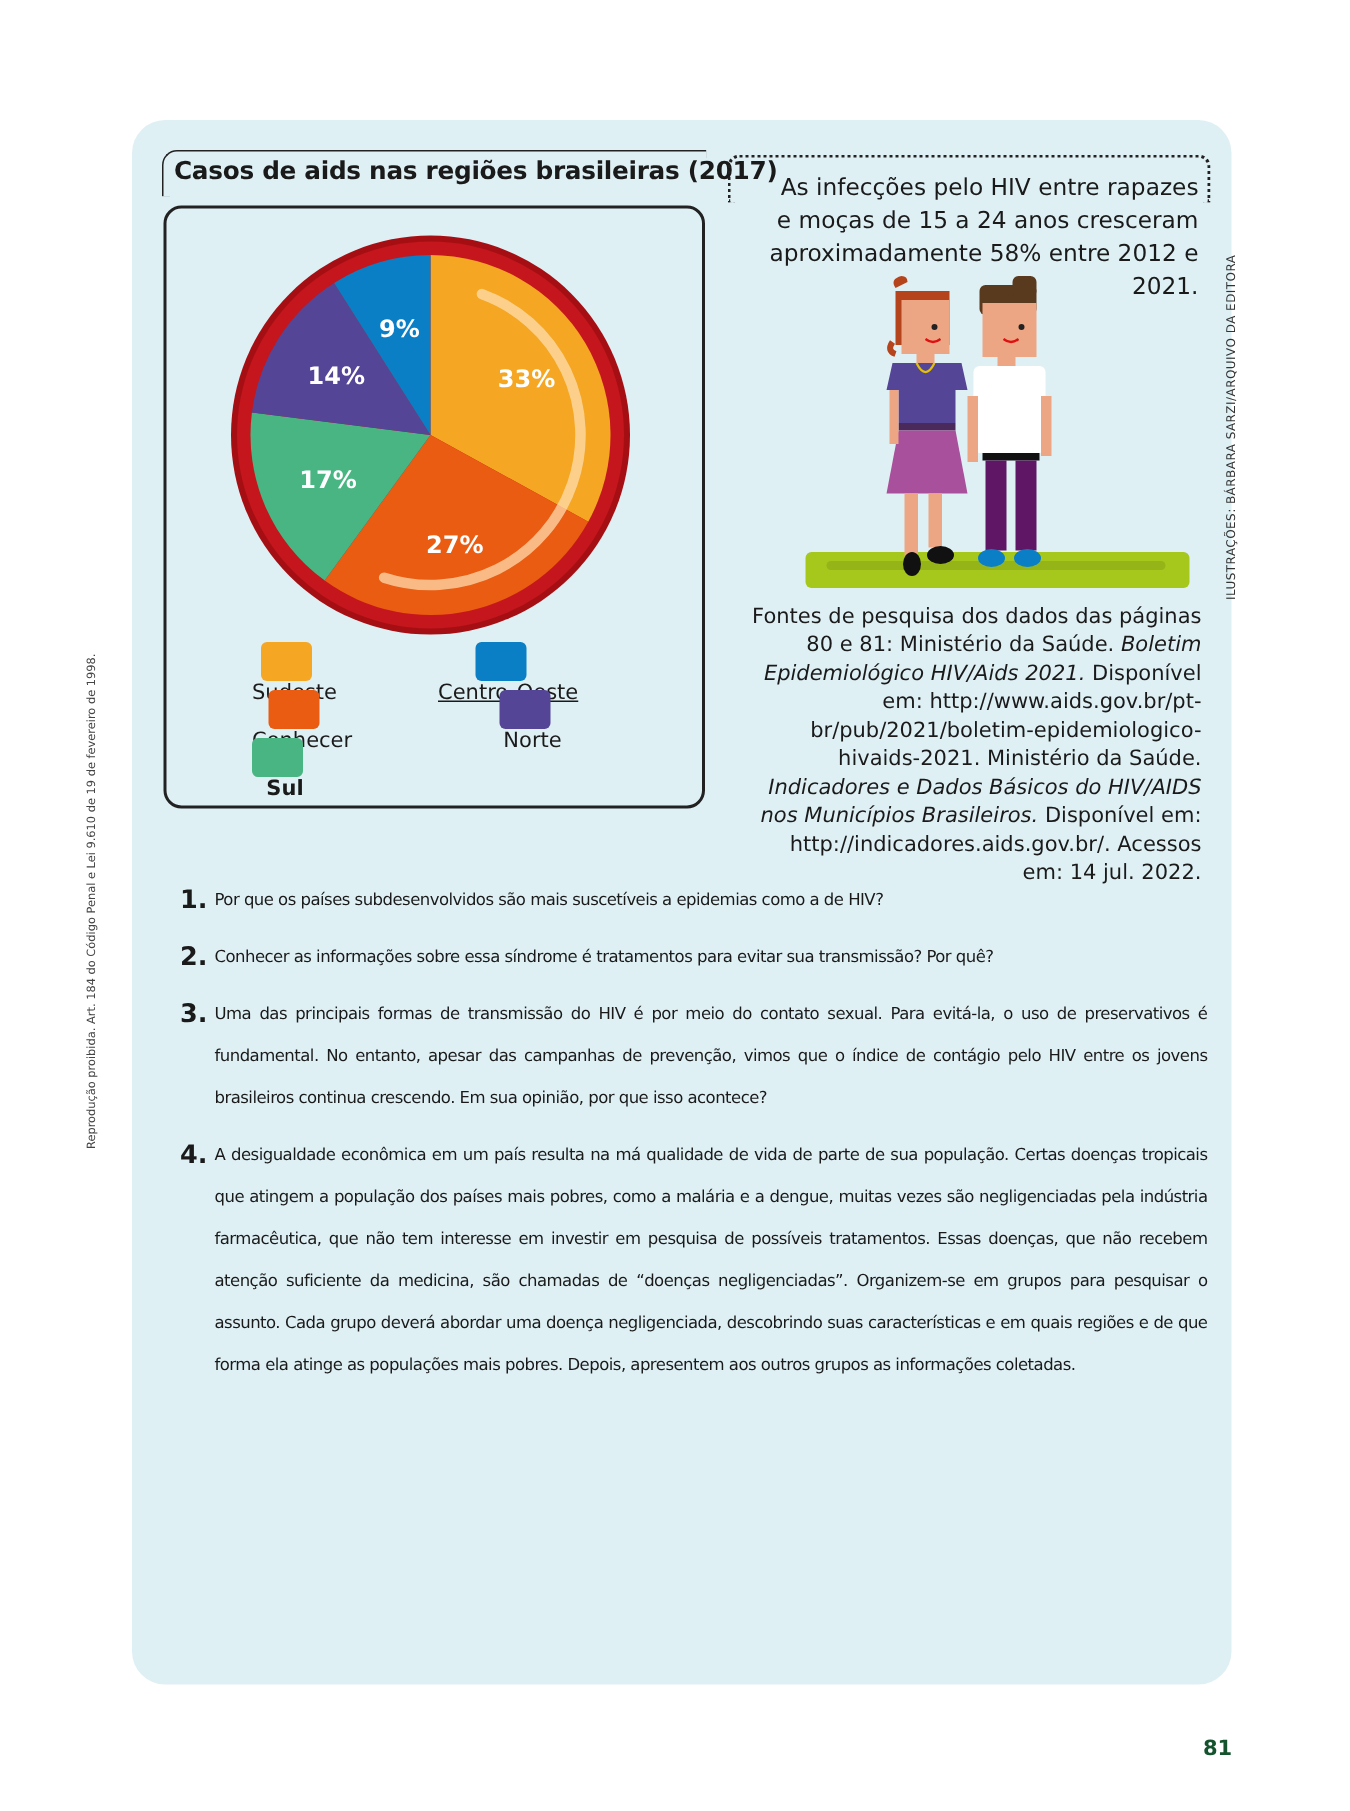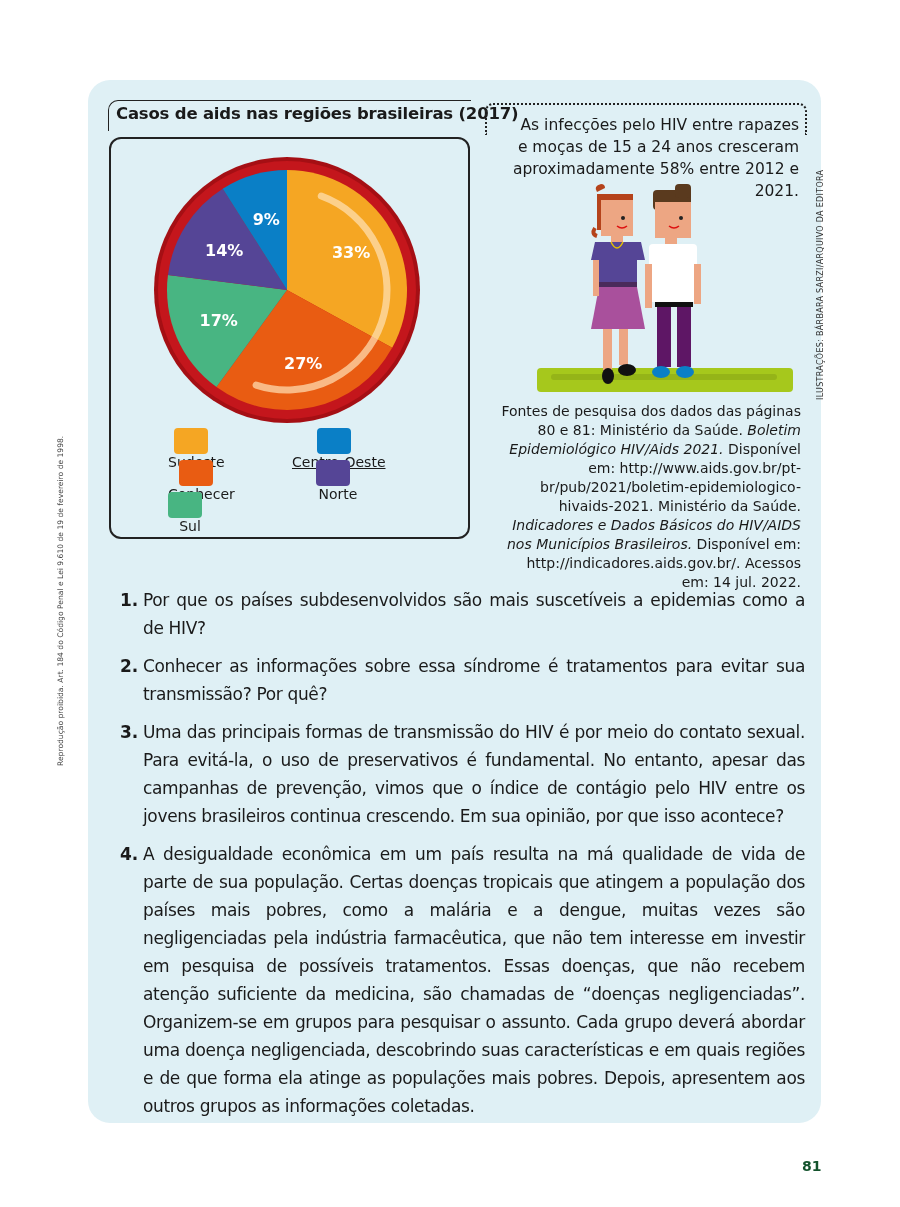--- a/index.html
+++ b/index.html
@@ -17,21 +17,21 @@
   .info-frame { position:absolute; left:485px; top:103px; width:318px; height:30px; border-top:2px dotted #222; border-left:2px dotted #222; border-right:2px dotted #222; border-top-left-radius:8px; border-top-right-radius:8px; }
   .info-text { position:absolute; left:509px; top:114px; width:290px; font-size:15.5px; line-height:22px; color:#1a1a1a;text-align:right; }
   .illustration { position:absolute; left:535px; top:180px; width:260px; height:215px; }
   .sources { position:absolute; left:496px; top:402px; width:305px; text-align:right; font-size:14px; line-height:19px; color:#1a1a1a; }
   .sources i { font-style:italic; }
   .side-credit { position:absolute; left:816px; top:400px; transform-origin:0 0; transform:rotate(-90deg); font-size:8px; letter-spacing:0.3px; color:#333; white-space:nowrap; }
   .side-legal { position:absolute; left:56px; top:766px; transform-origin:0 0; transform:rotate(-90deg); font-size:7.6px; color:#444; white-space:nowrap; }
   .questions { position:absolute; left:120px; top:586px; width:685px; }
   .q { display:flex; margin-bottom:10px; }
   .q-num { width:23px; flex:none; font-weight:bold; font-size:17px; line-height:28px; }
-  .q-text { font-size:17px; line-height:28px; text-align:justify; letter-spacing:-0.35px; }
+  .q-text { font-size:11px; line-height:28px; text-align:justify; letter-spacing:-0.35px; }
   .page-number { position:absolute; left:802px; top:1158px; font-size:14px; font-weight:bold; color:#14532d; }
 </style>
 </head>
 <body>
 
 <div class="panel"></div>
 
 <div class="chart-title-frame"></div>
 <div class="chart-title">Casos de aids nas regiões brasileiras (2017)</div>
 
@@ -63,25 +63,25 @@
     <span class="legend-label">Sudeste</span>
   </div>
   <div class="legend-item" style="left:124px;top:0;text-decoration:underline;">
     <div class="swatch" id="sw1" style="background: rgb(10, 127, 198);"></div>
     <span class="legend-label">Centro-Oeste</span>
   </div>
   <div class="legend-item" style="left:0;top:32px;">
     <div class="swatch" id="sw2" style="background: rgb(233, 92, 18);"></div>
     <span class="legend-label">Conhecer</span>
   </div>
-  <div class="legend-item" style="left:124px;top:32px;padding-left:24px;">
+  <div class="legend-item" style="left:141px;top:32px;padding-left:24px;">
     <div class="swatch" id="sw3" style="background: rgb(85, 69, 150);"></div>
     <span class="legend-label">Norte</span>
   </div>
-  <div class="legend-item" style="left:0;top:64px;">
+  <div class="legend-item" style="left:0;top:64px;font-weight:bold;">
     <div class="swatch" id="sw4" style="background: rgb(72, 181, 130);"></div>
     <span class="legend-label">Sul</span>
   </div>
 </div>
 
 <div class="info-frame"></div>
 <div class="info-text">As infecções pelo HIV entre rapazes e moças de 15 a 24 anos cresceram aproximadamente 58% entre 2012 e 2021.</div>
 
 <svg class="illustration" viewBox="0 0 260 215">
   <rect x="2" y="188" width="256" height="24" rx="4" fill="#a6c81c"></rect>

